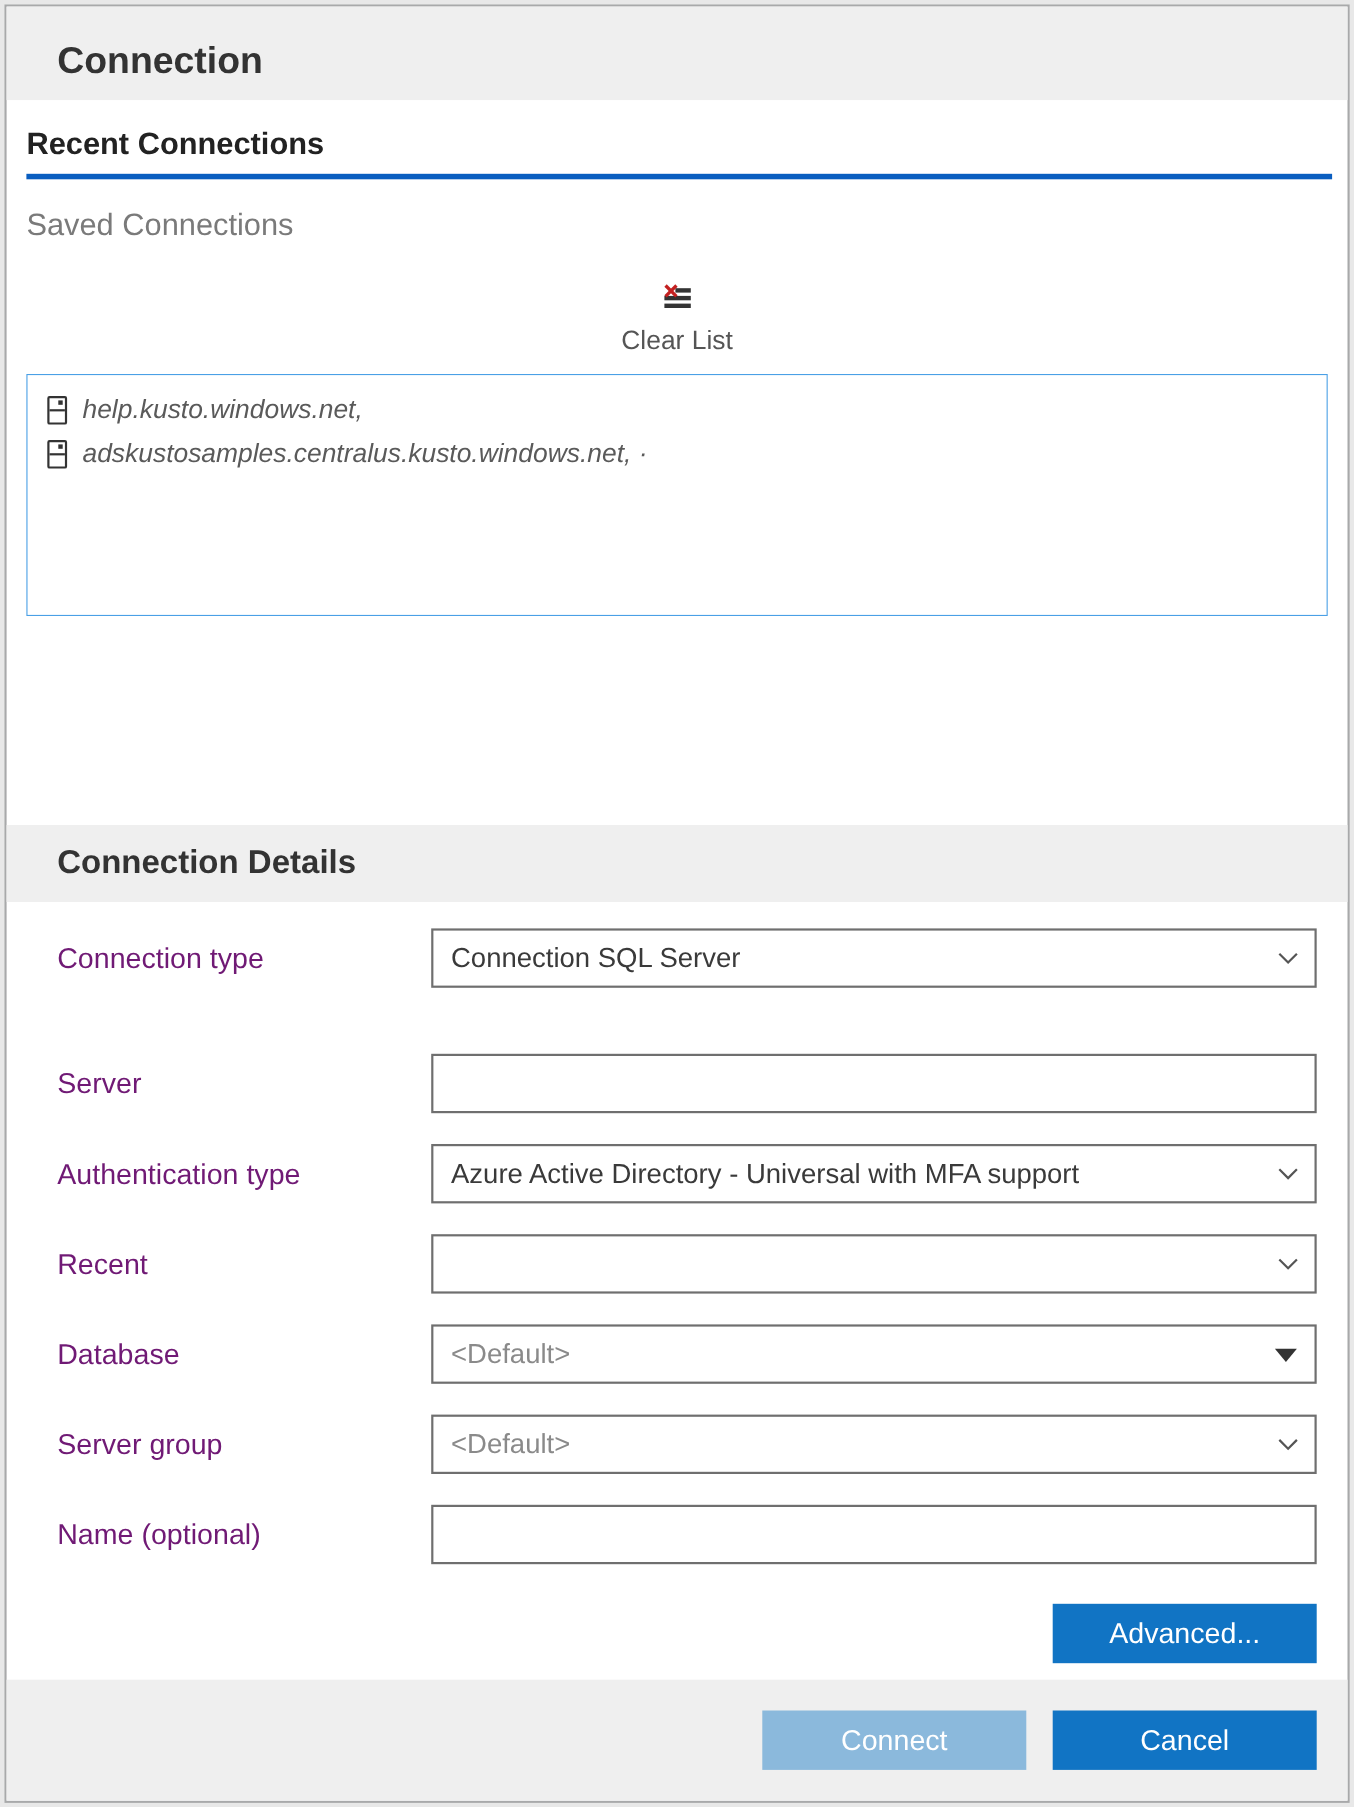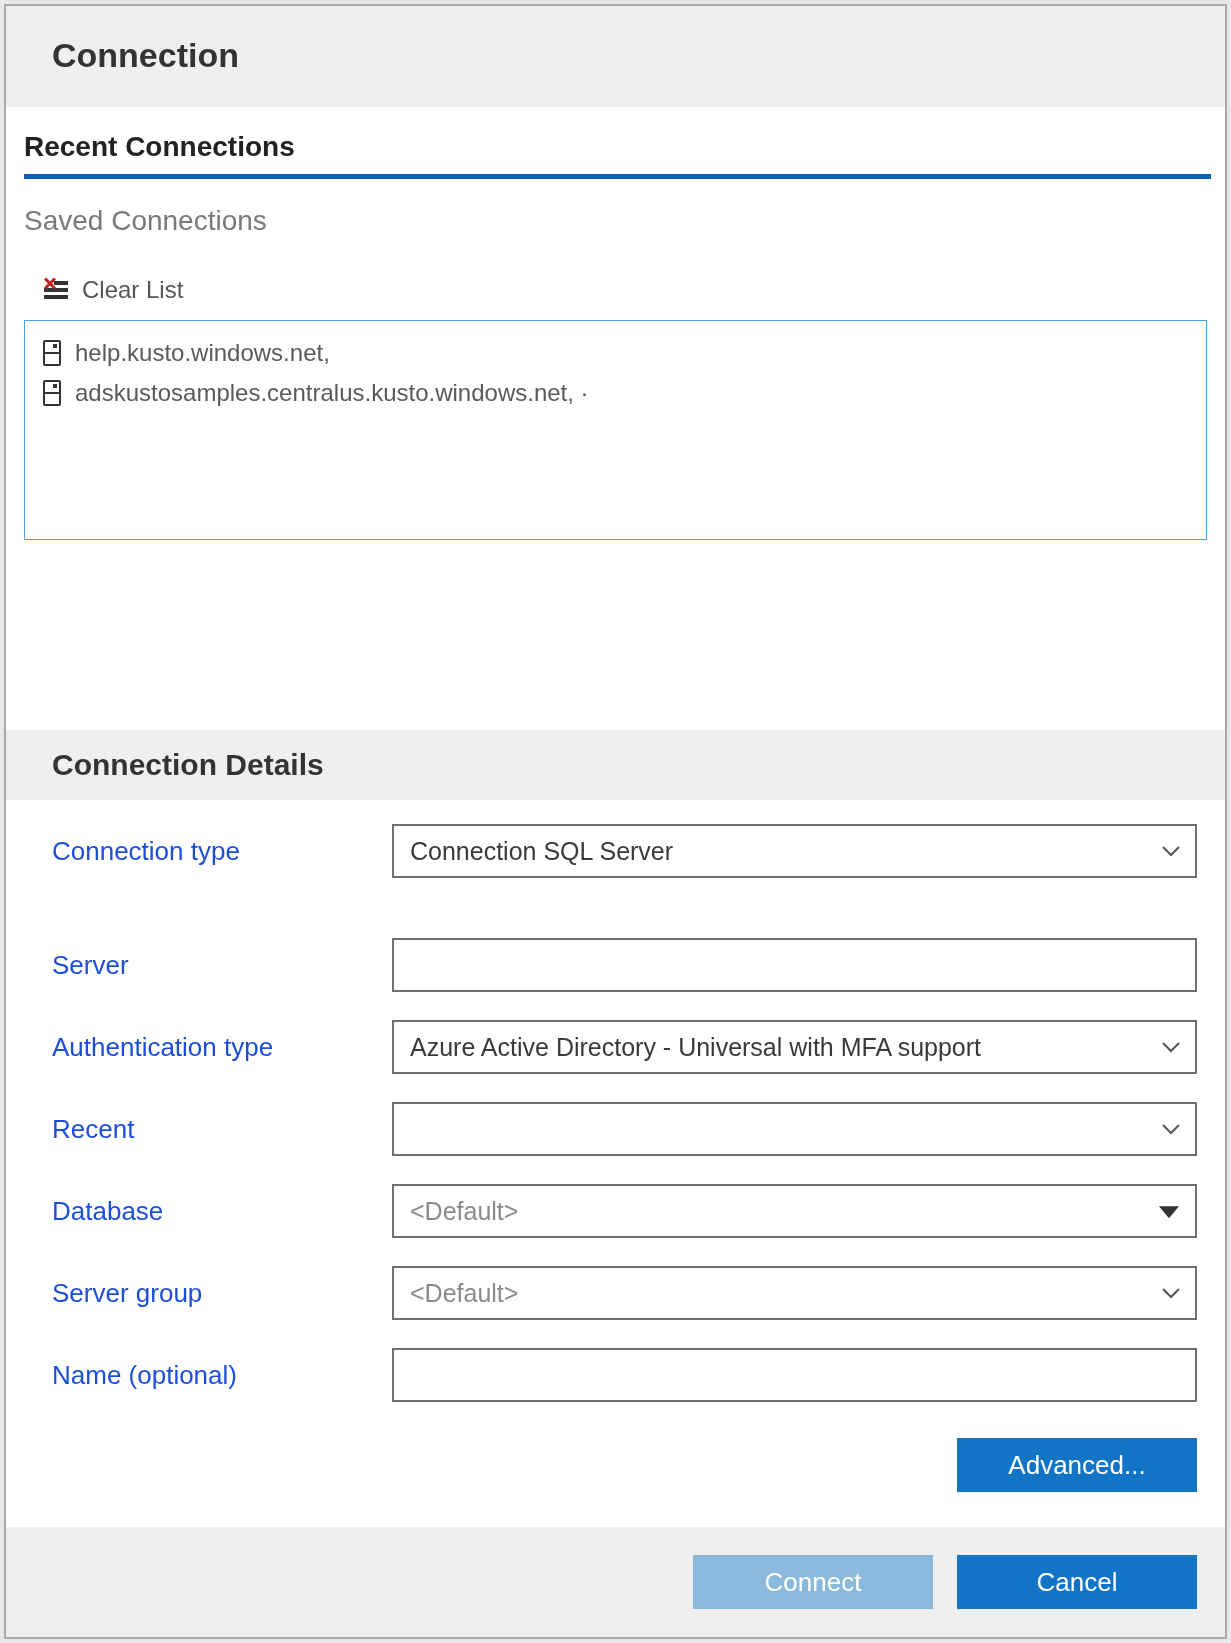--- a/index.html
+++ b/index.html
@@ -26,21 +26,21 @@
   .outer {
     width:1223px;
     height:1635px;
     border:2px solid #a8a9aa;
     background:#fff;
     position:relative;
     margin:4px;
   }
   .header {
     background:var(--panel-bg);
-    padding:30px 46px 32px;
+    padding:30px 46px 16px;
   }
   .header h1 {
     margin:0;
     font-size:34px;
     font-weight:600;
     color:#333;
   }
   .tabs {
     display:flex;
     gap:28px;
@@ -64,20 +64,21 @@
     position:absolute;
     left:0; right:-4px; bottom:-2px;
     height:5px;
     background:var(--tab-blue);
   }
   .clear-row {
     display:flex;
     align-items:center;
     gap:14px;
     padding:24px 38px 16px;
+    flex-direction:column;
   }
   .clear-row .lbl {
     font-size:24px;
     color:#555;
   }
   .clear-icon { width:24px; height:22px; position:relative; }
   .clear-icon .bar { position:absolute; left:0; right:0; height:4px; background:#333; }
   .clear-icon .b1 { top:2px; width:14px; left:10px;}
   .clear-icon .b2 { top:9px; }
   .clear-icon .b3 { top:16px; }
@@ -94,20 +95,21 @@
     overflow:auto;
   }
   .conn-item {
     display:flex;
     align-items:center;
     gap:14px;
     padding:6px 4px;
     font-size:24px;
     color:#5a5a5a;
     cursor:pointer;
+    font-style:italic;
   }
   .server-icon {
     width:18px; height:26px; border:2px solid #333; border-radius:2px; position:relative;
     flex:0 0 auto;
   }
   .server-icon::before {
     content:""; position:absolute; left:0; right:0; top:50%; height:2px; background:#333; transform:translateY(-1px);
   }
   .server-icon::after {
     content:""; position:absolute; right:2px; top:2px; width:4px; height:4px; background:#333;
@@ -125,21 +127,21 @@
   }
   .form-row {
     display:flex;
     align-items:center;
     margin-bottom:28px;
   }
   .form-row.extra-gap { margin-bottom:60px; }
   .form-label {
     flex:0 0 340px;
     font-size:26px;
-    color:#1d4ed8;
+    color:#701a75;
   }
   .field {
     flex:1;
     position:relative;
   }
   .control {
     width:100%;
     height:54px;
     border:2px solid #6f6f6f;
     background:#fff;

